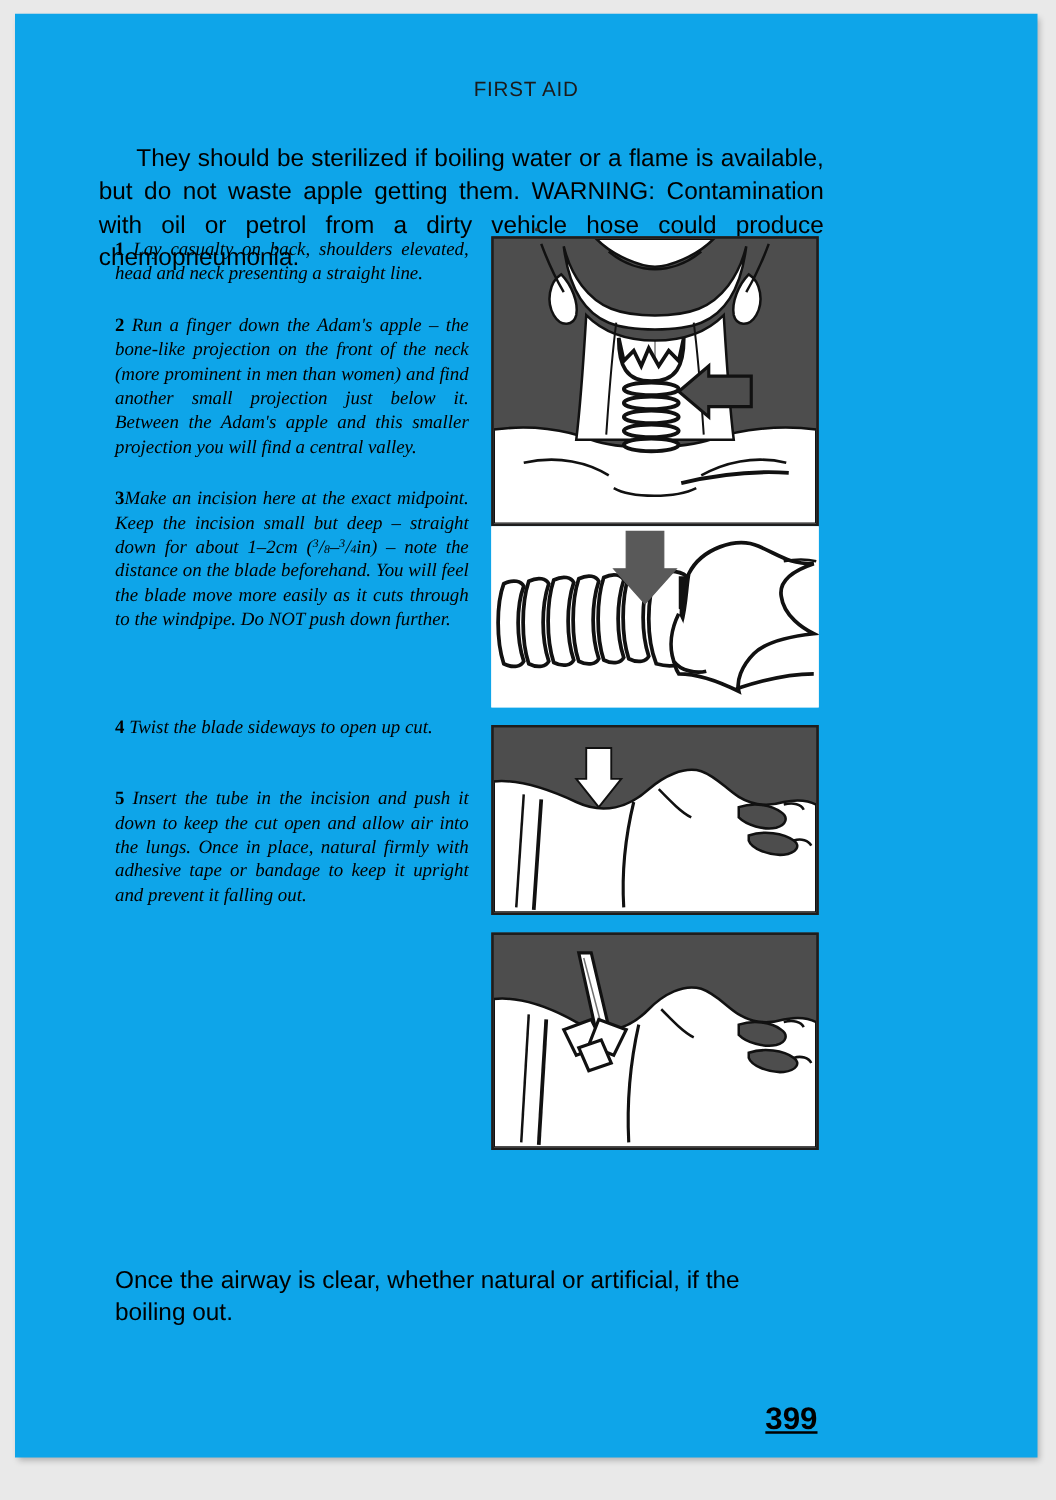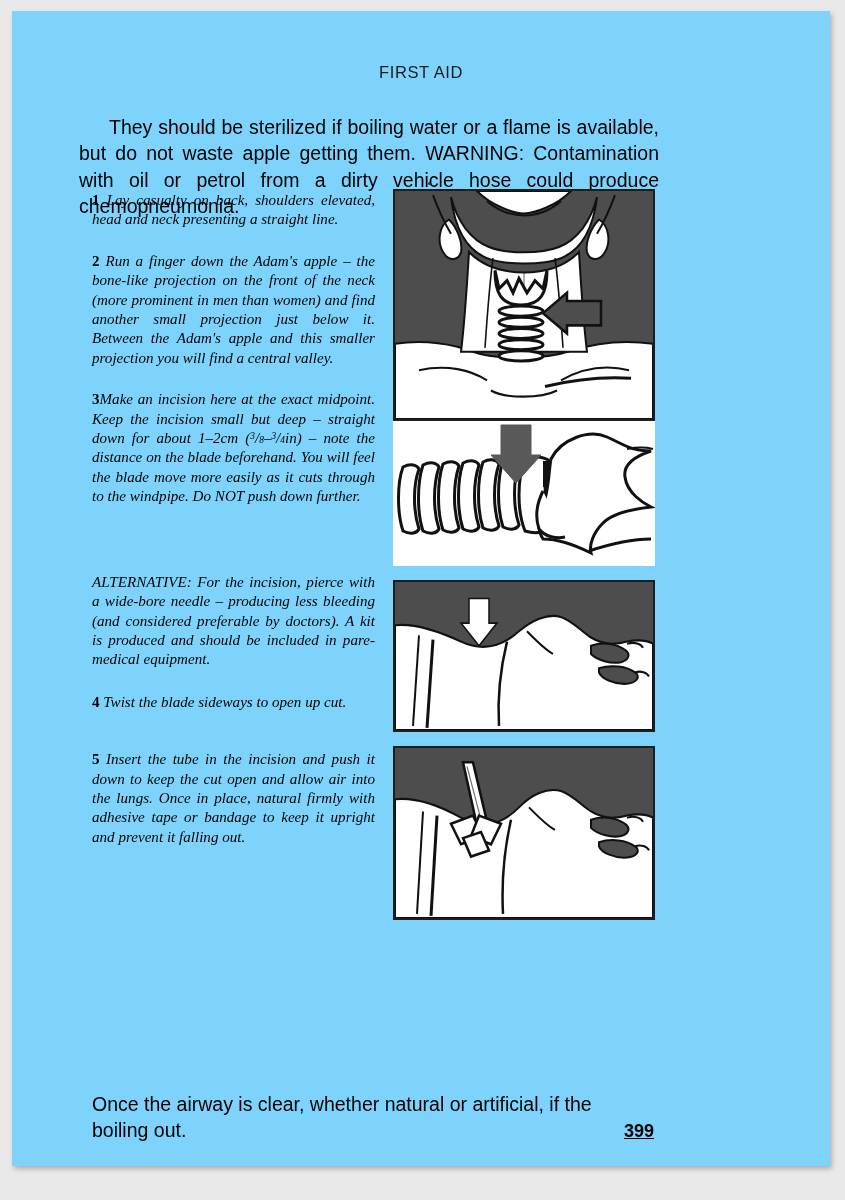--- a/index.html
+++ b/index.html
@@ -15,21 +15,21 @@
     -webkit-font-smoothing: antialiased;
   }
 
   
   #page-sheet {
     position: absolute;
     left: 12px;
     top: 11px;
     width: 818px;
     height: 1155px;
-    background: #7dd3fc;
+    background: #0ea5e9;
     box-shadow: 2px 3px 5px rgba(0,0,0,0.25);
     overflow: hidden;
   }
 
   
   .running-head {
     position: absolute;
     left: 0;
     top: 52px;
     width: 818px;
@@ -121,36 +121,36 @@
     width: 3px; height: 3px;
     background: #333;
     border-radius: 50%;
     left: 35px; top: -7px;
   }
 
   
   .closing {
     position: absolute;
     left: 80px;
-    top: 1080px;
+    top: 1000px;
     width: 562px;
     font-size: 19.5px;
     line-height: 26px;
     color: #000;
     text-align: justify;
     font-stretch: condensed;
   }
   .closing > span { display: block; }
 
   
   .folio {
     position: absolute;
     right: 176px;
     top: 1110px;
-    font-size: 18px;
+    font-size: 25px;
     font-weight: bold;
     color: #000;
     text-decoration: underline;
   }
 </style>
 </head>
 <body>
 
 <div id="page-sheet">
 
@@ -167,24 +167,20 @@
 
     <p class="step s2">
       <span class="num">2</span>
       <span class="lead">Run a finger down the Adam's apple – the bone-like projection on the front of the neck (more prominent in men than women) and find another small projection just below it. Between the Adam's apple and this smaller projection you will find a central valley.</span>
     </p>
 
     <p class="step s3">
       <span class="num">3</span><span class="lead">Make an incision here at the exact midpoint. Keep the incision small but deep – straight down for about 1–2cm (</span><span class="frac lead"><sup>3</sup>/<sub>8</sub><span>–</span><sup>3</sup>/<sub>4</sub><span>in</span></span><span class="lead">) – note the distance on the blade beforehand. You will feel the blade move more easily as it cuts through to the windpipe. Do NOT push down further.</span>
     </p>
 
-    <p class="step alt">
-      <span class="lead">ALTERNATIVE:</span>
-      <span class="lead">For the incision, pierce with a wide-bore needle – producing less bleeding (and considered preferable by doctors). A kit is produced and should be included in pare-medical equipment.</span>
-    </p>
 
     <p class="step s4">
       <span class="num">4</span>
       <span class="lead">Twist the blade sideways to open up cut.</span>
     </p>
 
     <p class="step s5">
       <span class="num">5</span>
       <span class="lead">Insert the tube in the incision and push it down to keep the cut open and allow air into the lungs. Once in place, natural firmly with adhesive tape or bandage to keep it upright and prevent it falling out.</span>
     </p>

